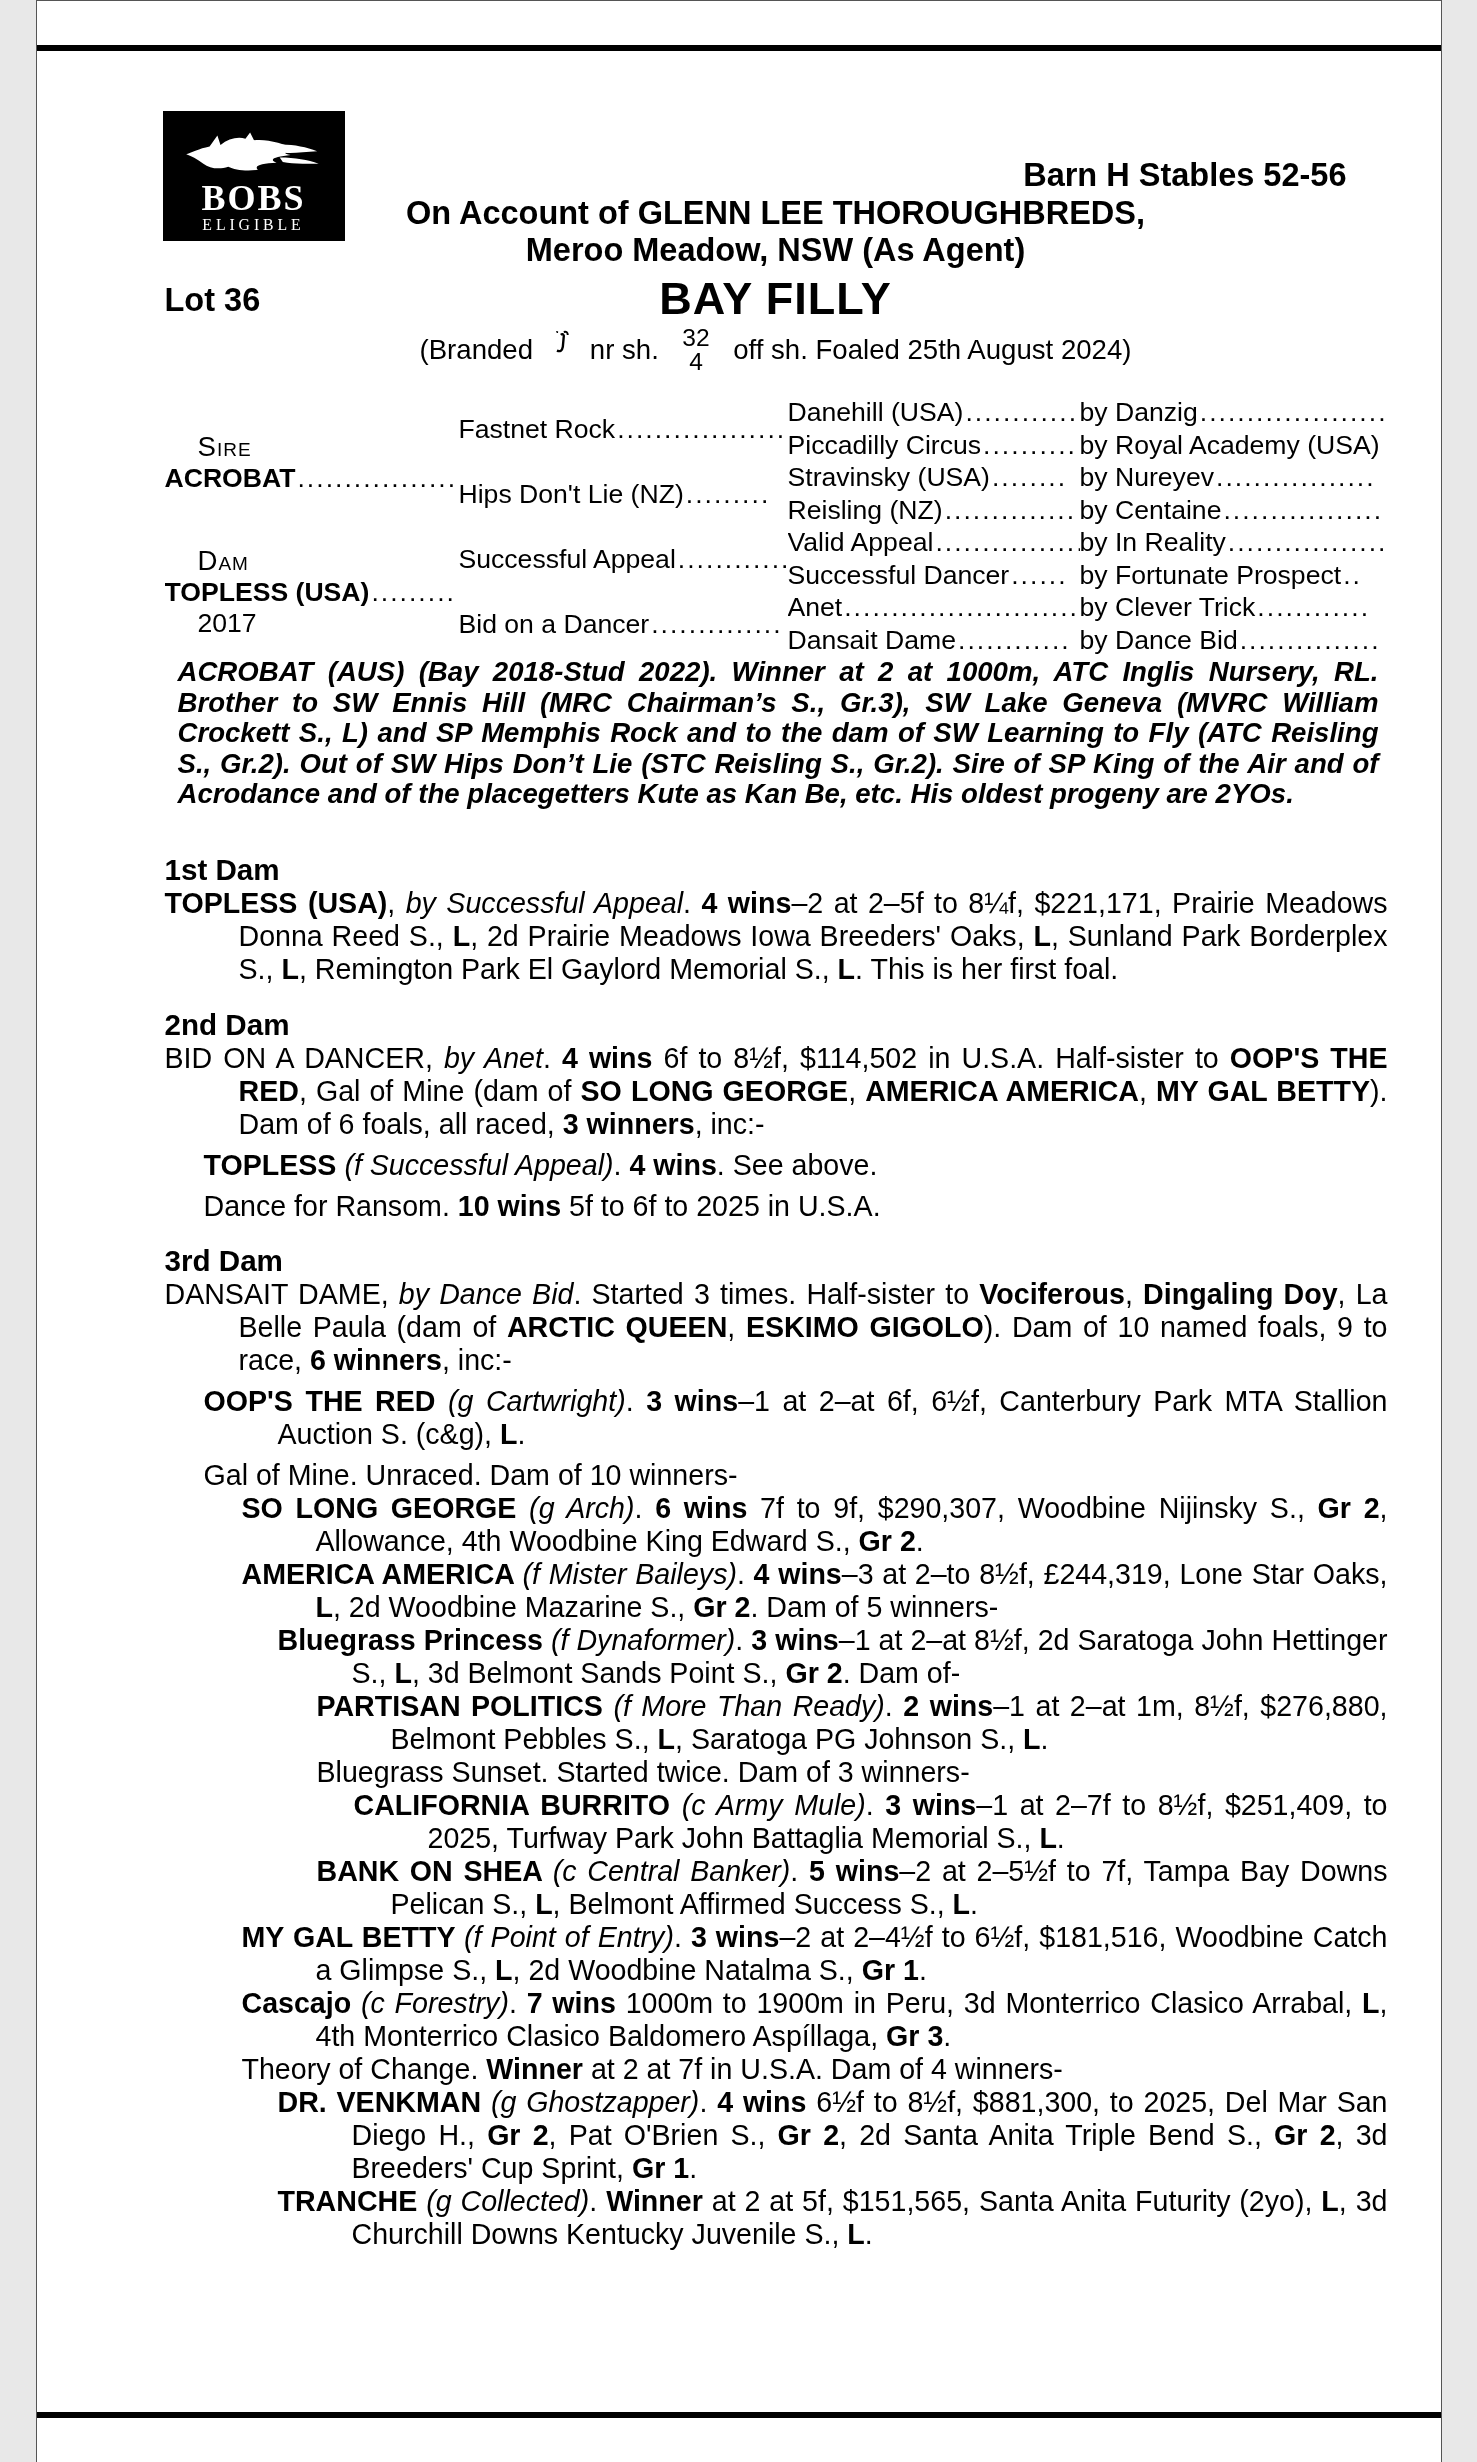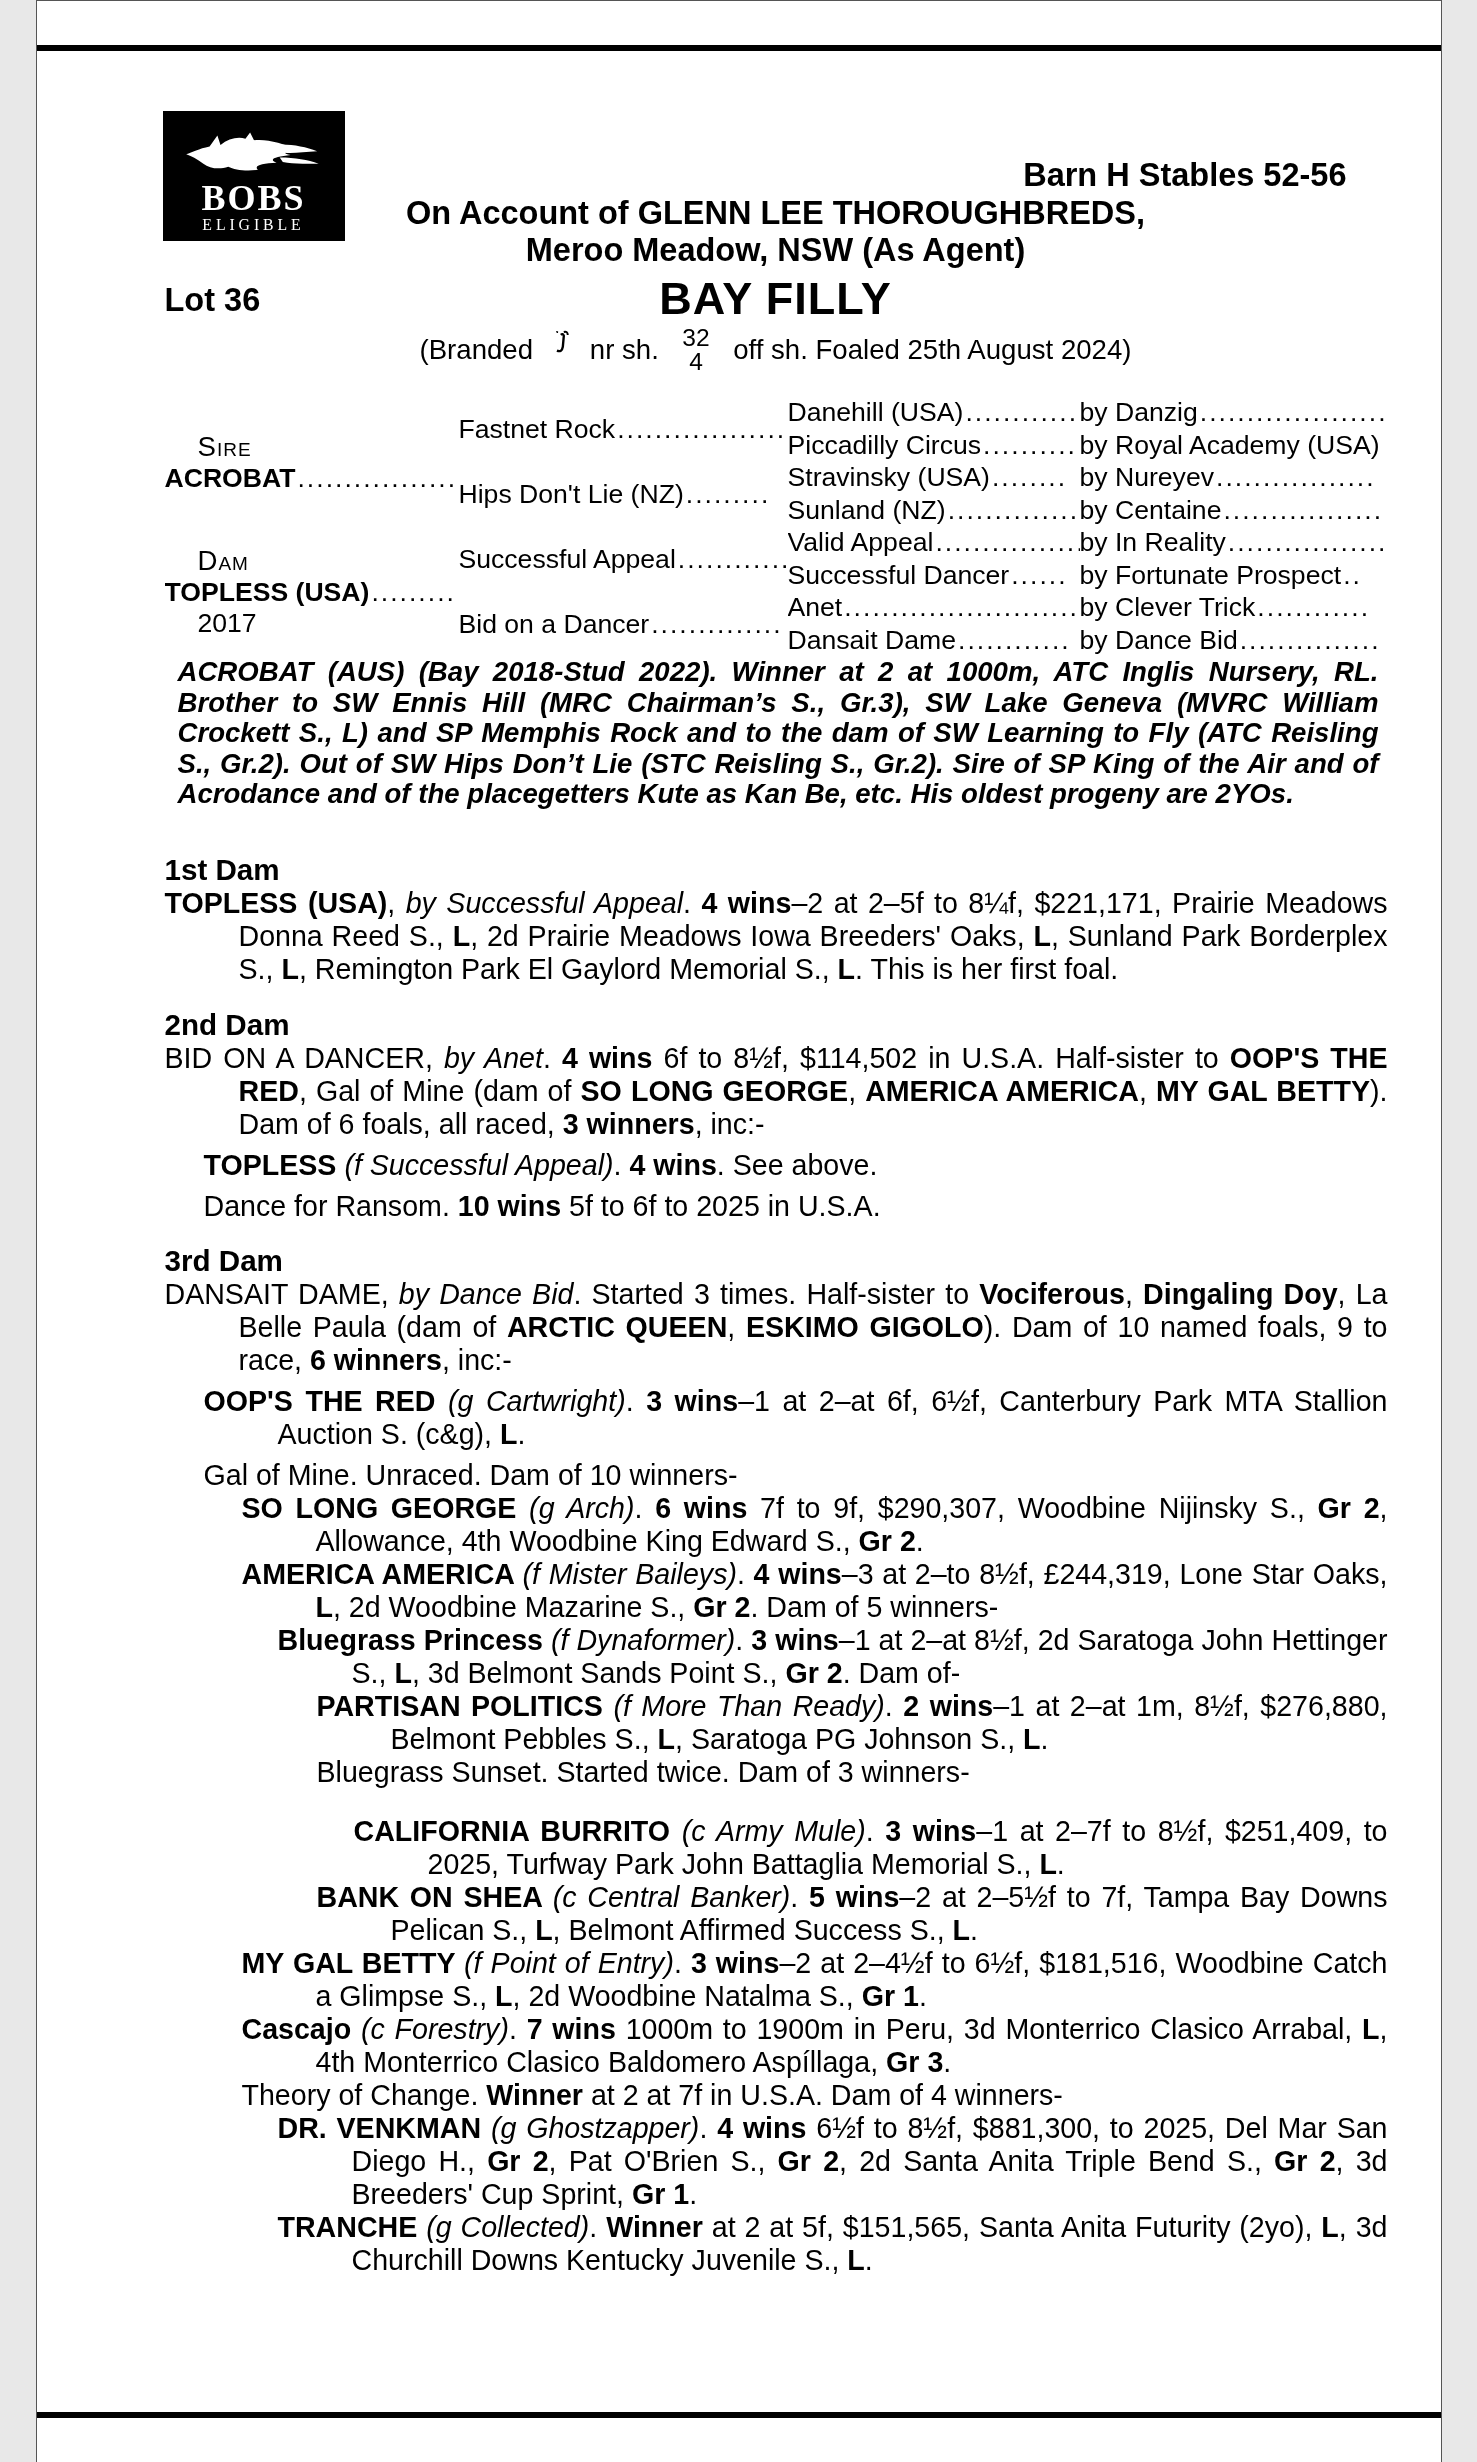--- a/index.html
+++ b/index.html
@@ -72,21 +72,21 @@
   .dams{position:absolute;left:128px;top:851px;width:1223px;font-size:28.6px;line-height:33px;}
   .sec{margin:0;}
   .sec + .sec{margin-top:20.7px;}
   .sec-h{font-weight:bold;font-size:29.6px;line-height:35px;}
   .para{text-align:justify;}
   .L0{padding-left:74px;text-indent:-74px;}
   .L1{padding-left:113px;text-indent:-74px;margin-top:8px;}
   .L2{padding-left:151px;text-indent:-74px;}
   .L3{padding-left:187px;text-indent:-74px;}
   .L4{padding-left:226px;text-indent:-74px;}
-  .L5{padding-left:263px;text-indent:-74px;margin-top:26px;}
+  .L5{padding-left:263px;text-indent:-74px;}
   .seg-b{font-weight:bold;}
   .seg-i{font-style:italic;}
 </style>
 </head>
 <body>
 
 <div class="page">
 
   <div class="rule rule-top"></div>
 
@@ -185,21 +185,21 @@
     </div>
     <div class="cell" style="grid-column:3;grid-row:3">
       <span class="pname">Stravinsky (USA)</span>
       <span class="leader">........</span>
     </div>
     <div class="cell" style="grid-column:4;grid-row:3">
       <span class="pname">by Nureyev</span>
       <span class="leader">.................</span>
     </div>
     <div class="cell" style="grid-column:3;grid-row:4">
-      <span class="pname">Sunland (NZ)</span>
+      <span class="pname">Reisling (NZ)</span>
       <span class="leader">..............</span>
     </div>
     <div class="cell" style="grid-column:4;grid-row:4">
       <span class="pname">by Centaine</span>
       <span class="leader">.................</span>
     </div>
     <div class="cell" style="grid-column:3;grid-row:5">
       <span class="pname">Valid Appeal</span>
       <span class="leader">................</span>
     </div>

